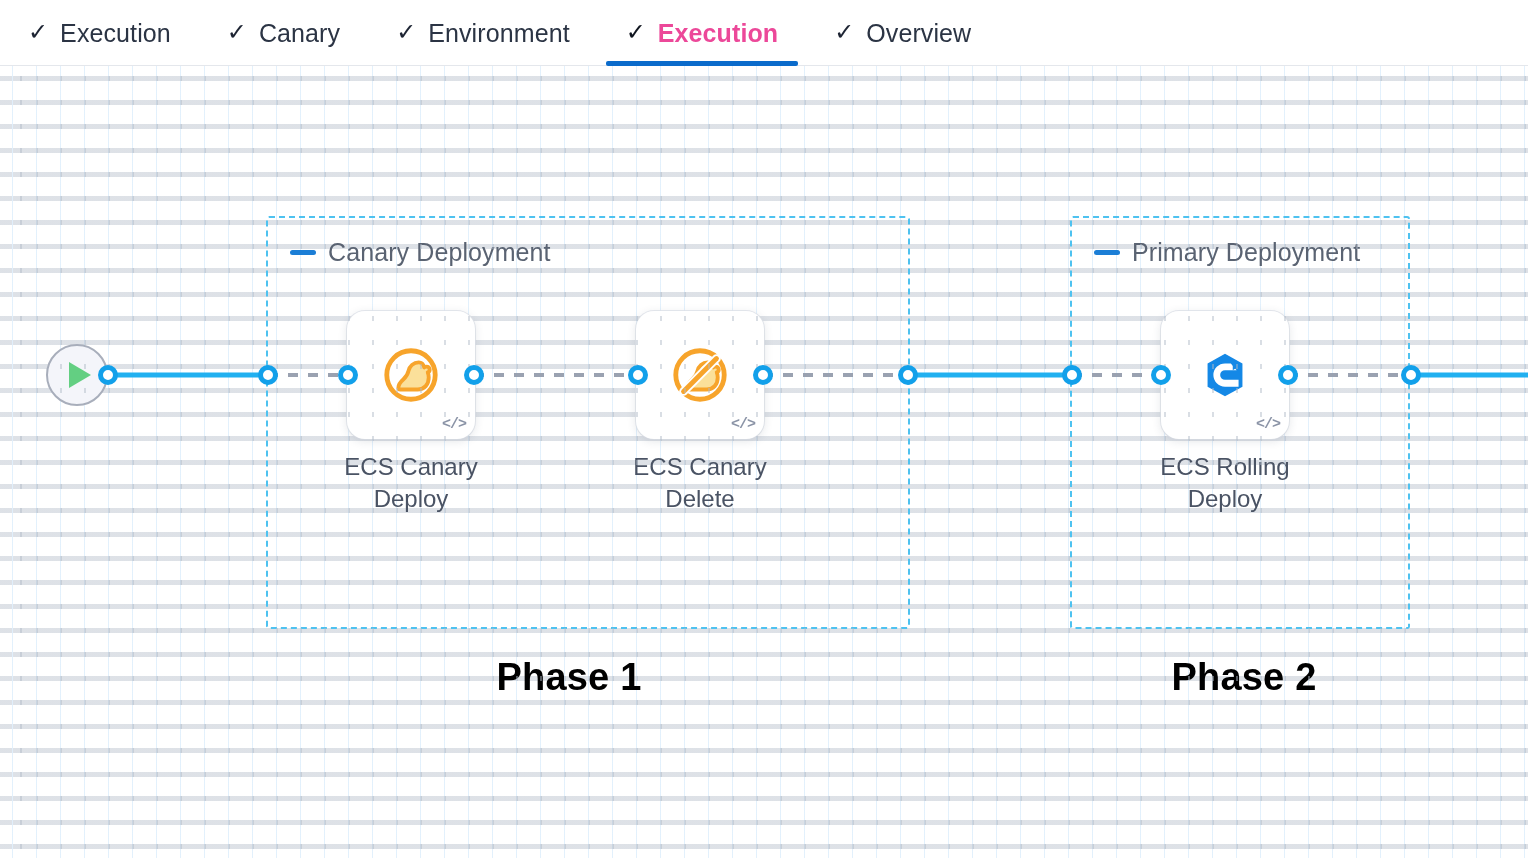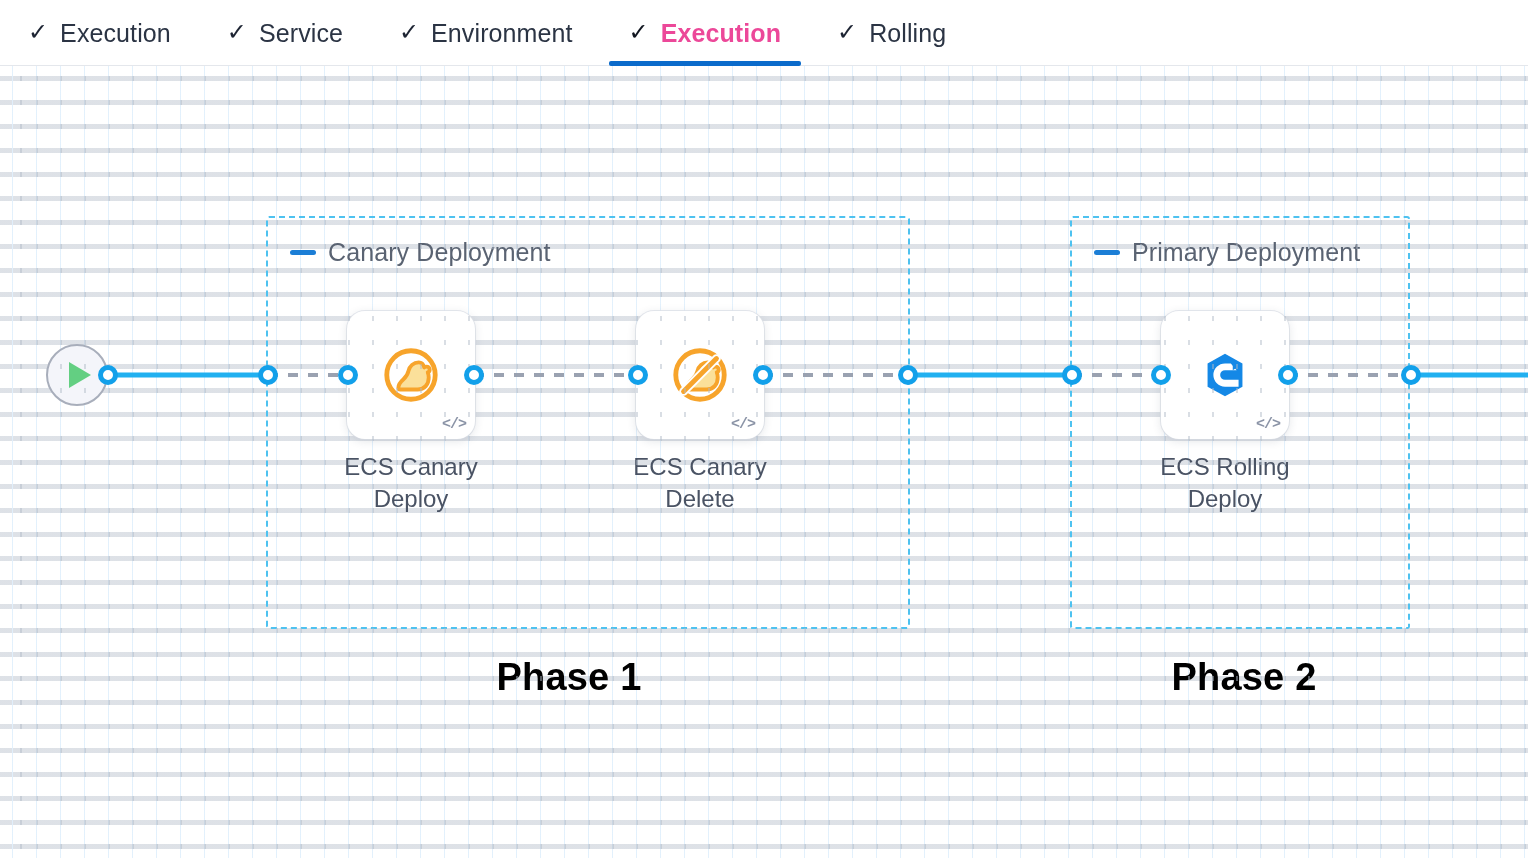--- a/index.html
+++ b/index.html
@@ -254,36 +254,36 @@
 <div id="app">
 
   <div class="tabbar">
     <div class="tab">
       <span class="tab-check">✓</span>
       <span class="tab-label">Execution</span>
 
     </div>
     <div class="tab">
       <span class="tab-check">✓</span>
-      <span class="tab-label">Service</span>
+      <span class="tab-label">Canary</span>
 
     </div>
     <div class="tab">
       <span class="tab-check">✓</span>
       <span class="tab-label">Environment</span>
 
     </div>
     <div class="tab active">
       <span class="tab-check">✓</span>
       <span class="tab-label">Execution</span>
       <span class="tab-underline"></span>
     </div>
     <div class="tab">
       <span class="tab-check">✓</span>
-      <span class="tab-label">Rolling</span>
+      <span class="tab-label">Overview</span>
 
     </div>
   </div>
 
   <div class="canvas">
 
     <div class="group" style="left:266px; top:150px; width:644px; height:413px;">
       <div class="group-header">
         <span class="collapse-icon"></span>
         <span class="group-title">Canary Deployment</span>

